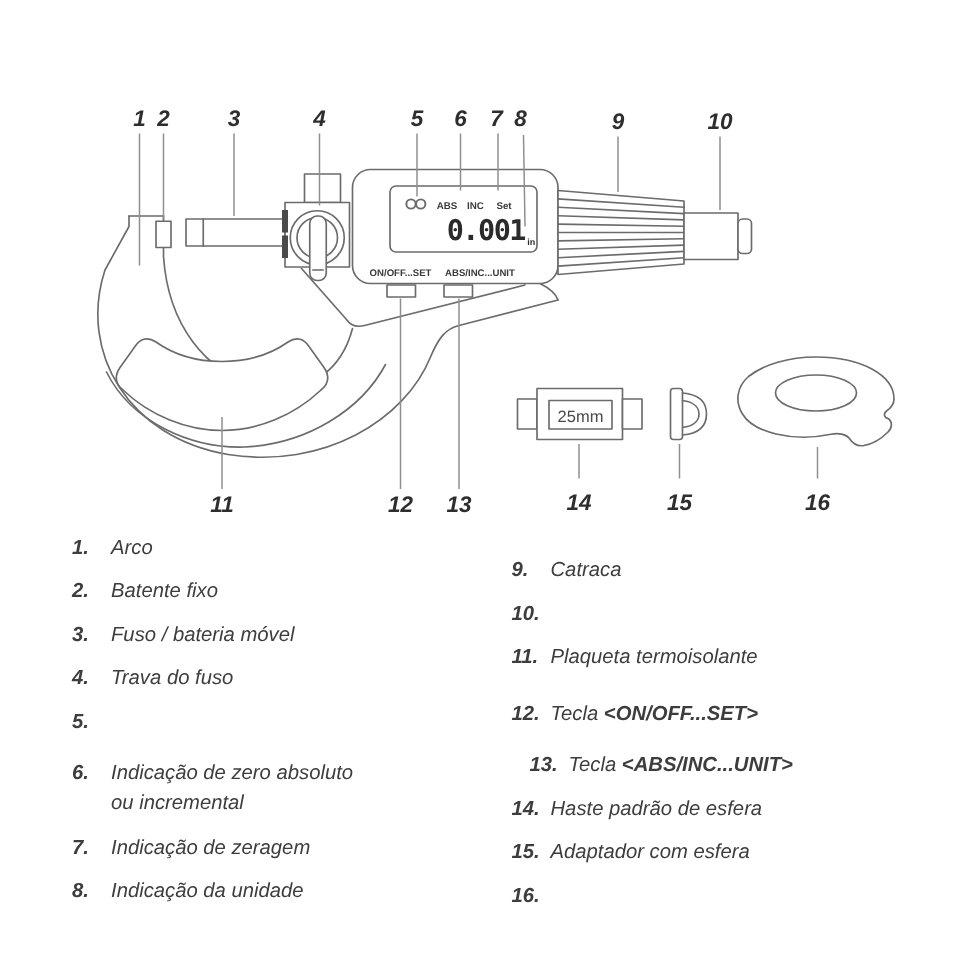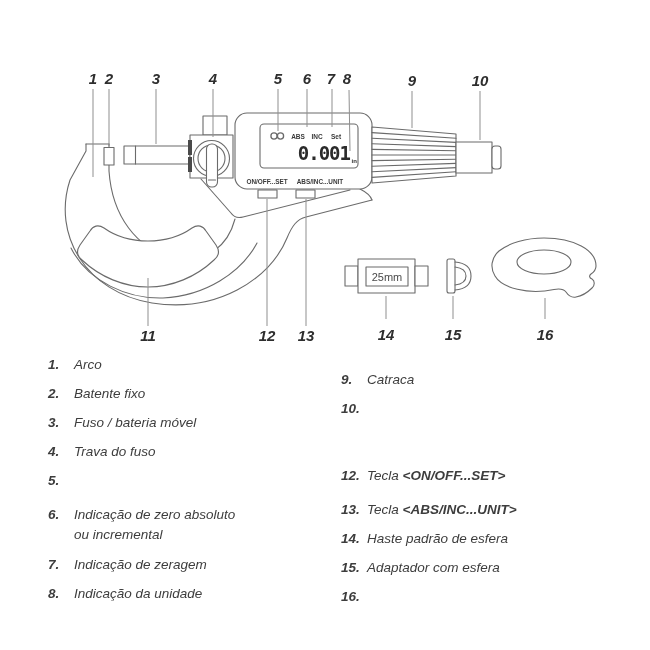--- a/index.html
+++ b/index.html
@@ -182,25 +182,29 @@
     <span class="ltxt">Indicação da unidade</span>
   </div>
 
   <div class="lrow" style="left:341px;top:370px">
     <span class="lnum">9.</span>
     <span class="ltxt">Catraca</span>
   </div>
   <div class="lrow" style="left:341px;top:399px">
     <span class="lnum">10.</span>
   </div>
+  <div class="lrow" style="left:341px;top:428px">
+    <span class="lnum">11.</span>
+    <span class="ltxt">Plaqueta termoisolante</span>
+  </div>
   <div class="lrow" style="left:341px;top:466px">
     <span class="lnum">12.</span>
     <span class="ltxt"><span>Tecla</span>&nbsp;<span class="lkey">&lt;ON/OFF...SET&gt;</span></span>
   </div>
-  <div class="lrow" style="left:341px;top:500px">
+  <div class="lrow" style="left:353px;top:500px">
     <span class="lnum">13.</span>
     <span class="ltxt"><span>Tecla</span>&nbsp;<span class="lkey">&lt;ABS/INC...UNIT&gt;</span></span>
   </div>
   <div class="lrow" style="left:341px;top:529px">
     <span class="lnum">14.</span>
     <span class="ltxt">Haste padrão de esfera</span>
   </div>
   <div class="lrow" style="left:341px;top:558px">
     <span class="lnum">15.</span>
     <span class="ltxt">Adaptador com esfera</span>

